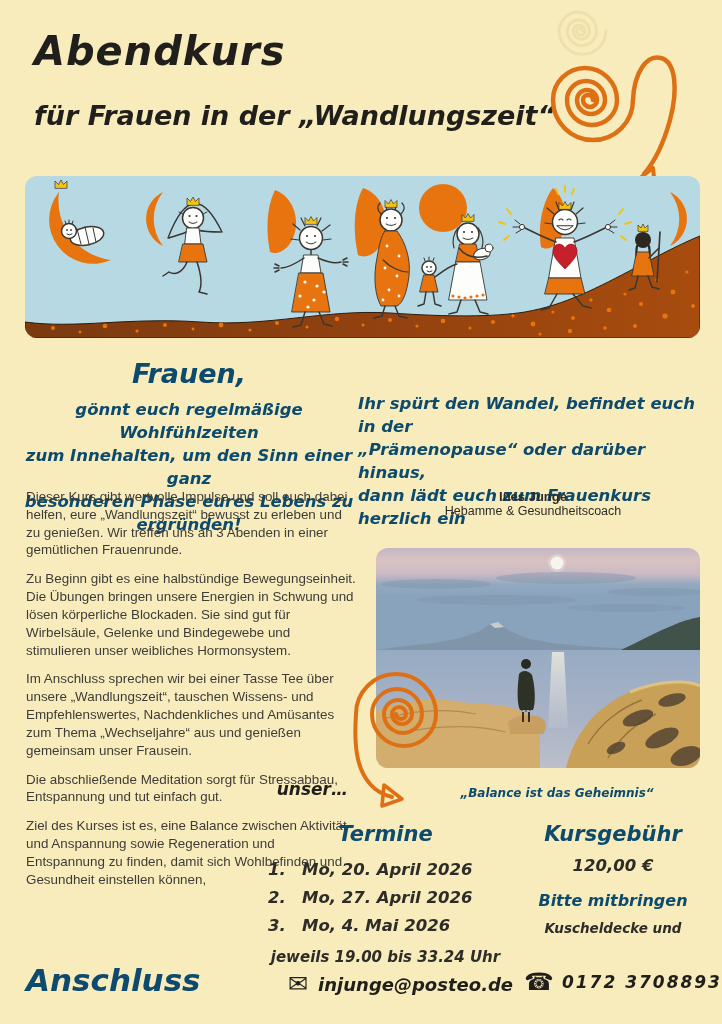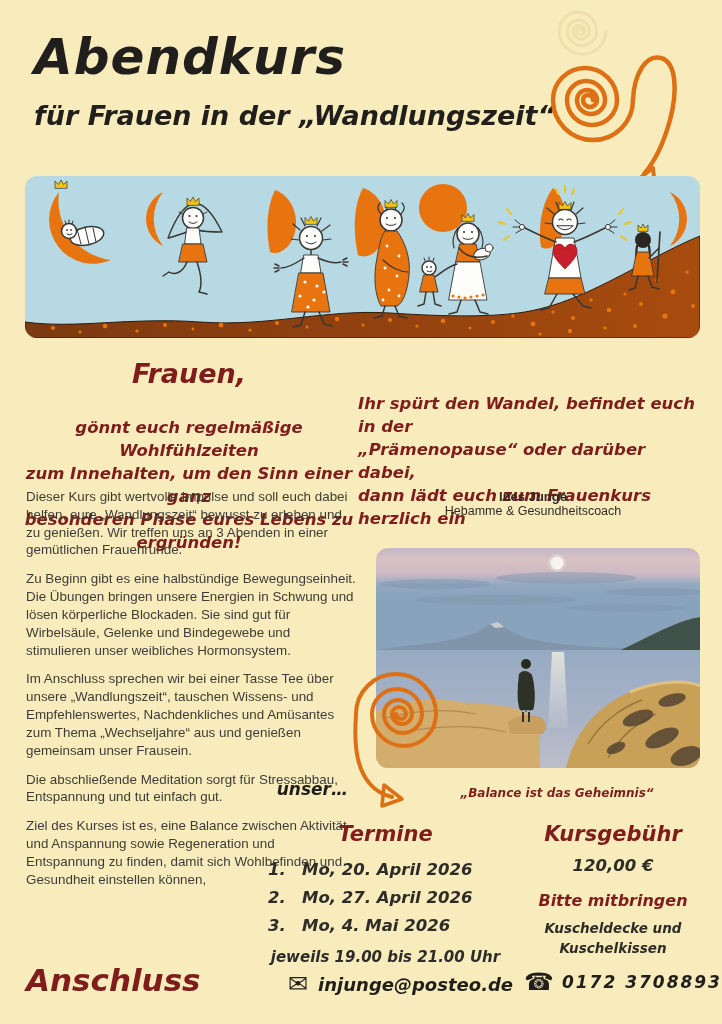--- a/index.html
+++ b/index.html
@@ -3,30 +3,30 @@
 <meta charset="utf-8">
 <style>
   html,body{margin:0;padding:0;}
   .page{
     position:relative; width:722px; height:1024px;
     background:#f8ecbc; overflow:hidden;
     font-family:"Liberation Sans", sans-serif;
     color:#3e3c38;
   }
   .script{ font-family:"DejaVu Sans", sans-serif; font-style:italic; font-weight:bold; }
-  .orange{ color:#7f1d1d; }
+  .orange{ color:#0c4a6e; }
   .abs{ position:absolute; }
 
-  .title{ left:34px; top:28px; font-size:50px; color:#211f1c; letter-spacing:1px; }
+  .title{ left:34px; top:28px; font-size:40px; color:#211f1c; letter-spacing:1px; }
   .subtitle{ left:34px; top:100px; font-size:27px; color:#211f1c; }
 
   .banner{ left:25px; top:176px; width:675px; height:162px; border-radius:12px; overflow:hidden; }
 
   .frauen-heading{ left:24px; top:358px; width:330px; text-align:center; font-size:27px; }
-  .intro-left{ left:16px; top:398px; width:346px; text-align:center; font-size:16.5px; line-height:23px;margin-top:18px; }
+  .intro-left{ left:16px; top:398px; width:346px; text-align:center; font-size:16.5px; line-height:23px; }
   .intro-right{ left:358px; top:392px; width:350px; text-align:left; font-size:16.5px; line-height:23px; }
 
   .presenter{ left:358px; top:489px; width:350px; text-align:center; color:#2e2c29; }
   .presenter .name{ font-weight:bold; font-size:13px; }
   .presenter .role{ font-size:12.5px; }
 
   .bodytext{ left:26px; top:488px; width:330px; font-size:13.4px; line-height:1.33; color:#3e3c38; }
   .bodytext p{ margin:0 0 11px 0; }
   .denn{ left:26px; top:779px; width:322px; text-align:right; font-size:17px; color:#211f1c; }
 
@@ -270,21 +270,21 @@
   </div>
 
   <div class="abs frauen-heading script orange">Frauen,</div>
   <div class="abs intro-left script orange">
     <div>gönnt euch regelmäßige Wohlfühlzeiten</div>
     <div>zum Innehalten, um den Sinn einer ganz</div>
     <div>besonderen Phase eures Lebens zu ergründen!</div>
   </div>
   <div class="abs intro-right script orange">
     <div>Ihr spürt den Wandel, befindet euch in der</div>
-    <div>„Prämenopause“ oder darüber dabei,</div>
+    <div>„Prämenopause“ oder darüber hinaus,</div>
     <div>dann lädt euch zum Frauenkurs</div>
     <div>herzlich ein</div>
   </div>
 
   <div class="abs presenter">
     <div class="name">Ines Junge</div>
     <div class="role">Hebamme &amp; Gesundheitscoach</div>
   </div>
 
   <div class="abs bodytext">
@@ -371,29 +371,28 @@
       <span class="t-date">Mo, 20. April 2026</span>
     </div>
     <div class="t-row script">
       <span class="t-num">2.</span>
       <span class="t-date">Mo, 27. April 2026</span>
     </div>
     <div class="t-row script">
       <span class="t-num">3.</span>
       <span class="t-date">Mo,  4. Mai 2026</span>
     </div>
-    <div class="t-note script">jeweils 19.00 bis 21.00 Uhr</div>
+    <div class="t-note script">jeweils 19.00 bis 33.24 Uhr</div>
   </div>
 
   <div class="abs kursgebuehr">
     <div class="col-heading script orange">Kursgebühr</div>
     <div class="price script">120,00 €</div>
     <div class="bring-heading script orange">Bitte mitbringen</div>
     <div class="bring-line script">Kuscheldecke und</div>
-    <div class="bring-line script">Kuschelkissen</div>
   </div>
 
   <div class="abs anmeldung-heading script orange">Anschluss</div>
 
   <div class="abs contact-email">
     <span class="glyph-icon">✉</span>
     <span class="contact-text">injunge@posteo.de</span>
   </div>
 
   <div class="abs contact-phone">

